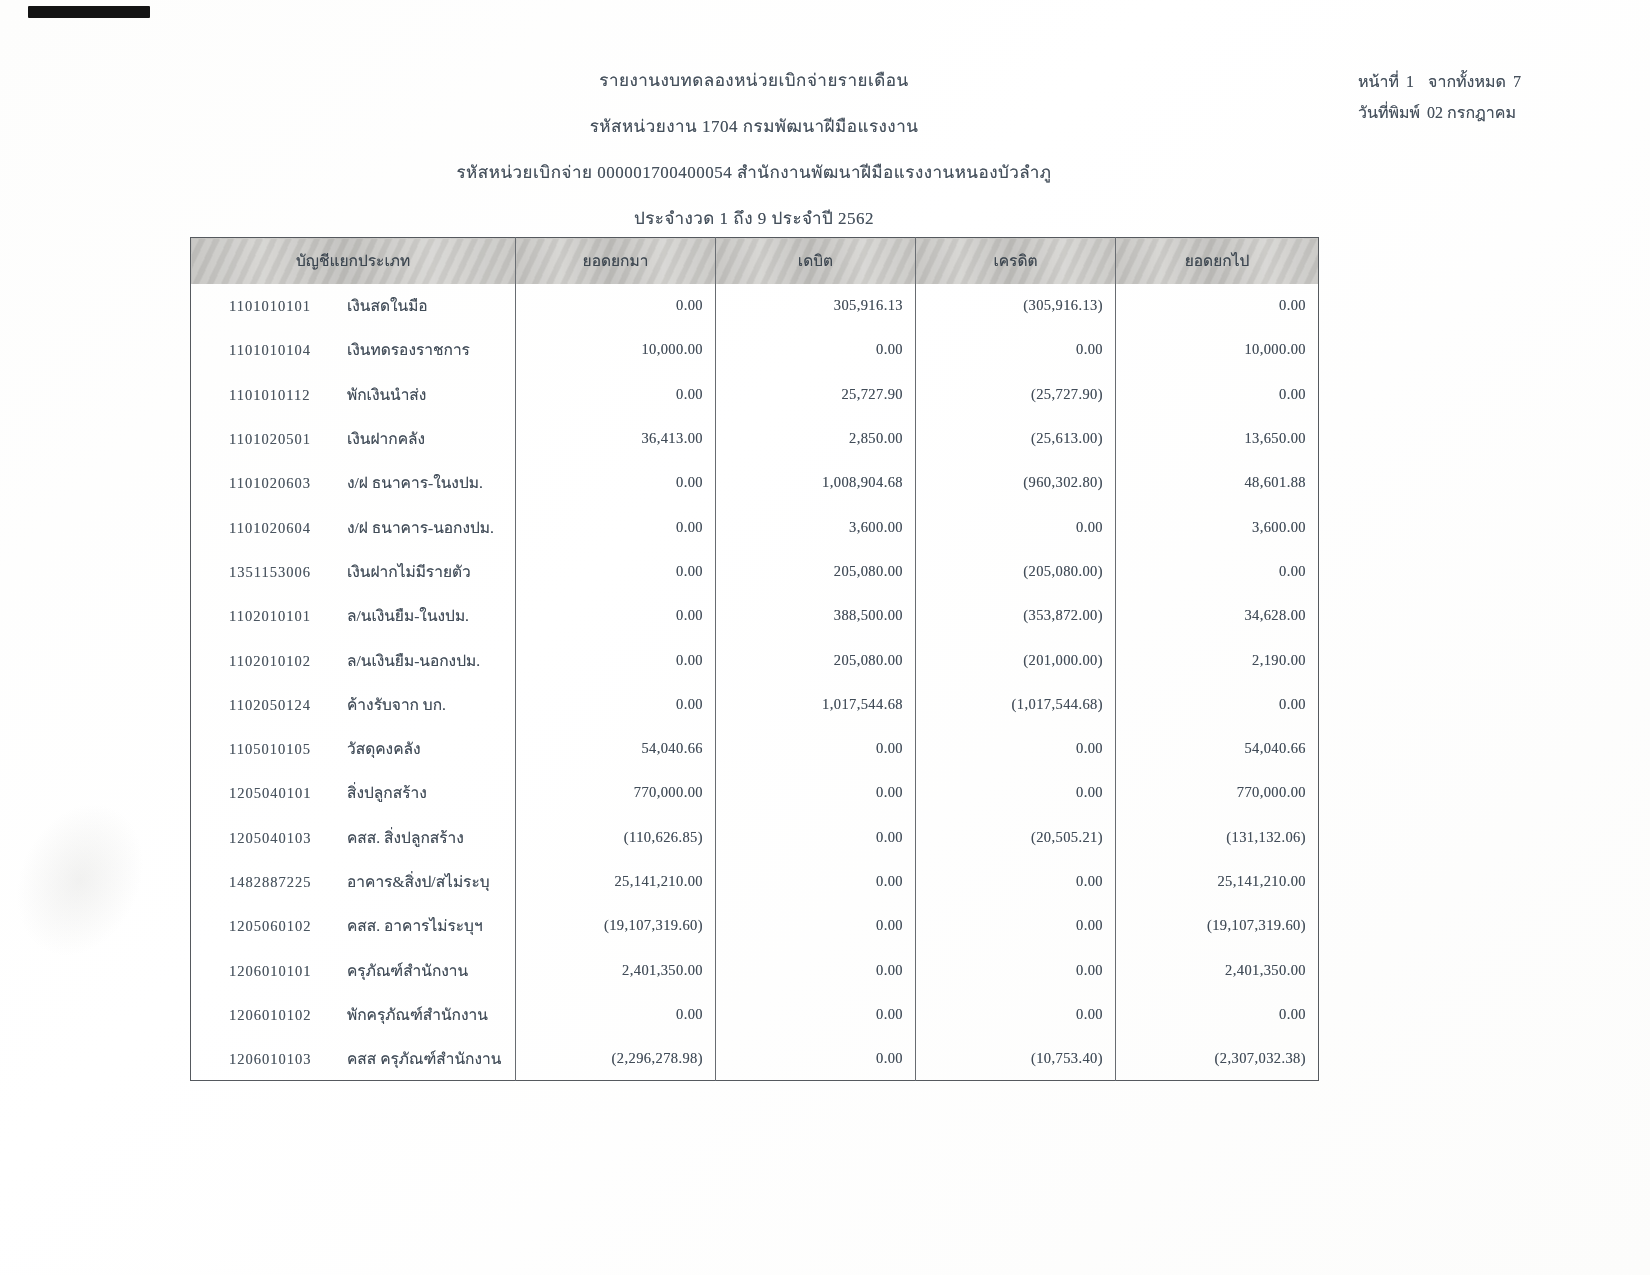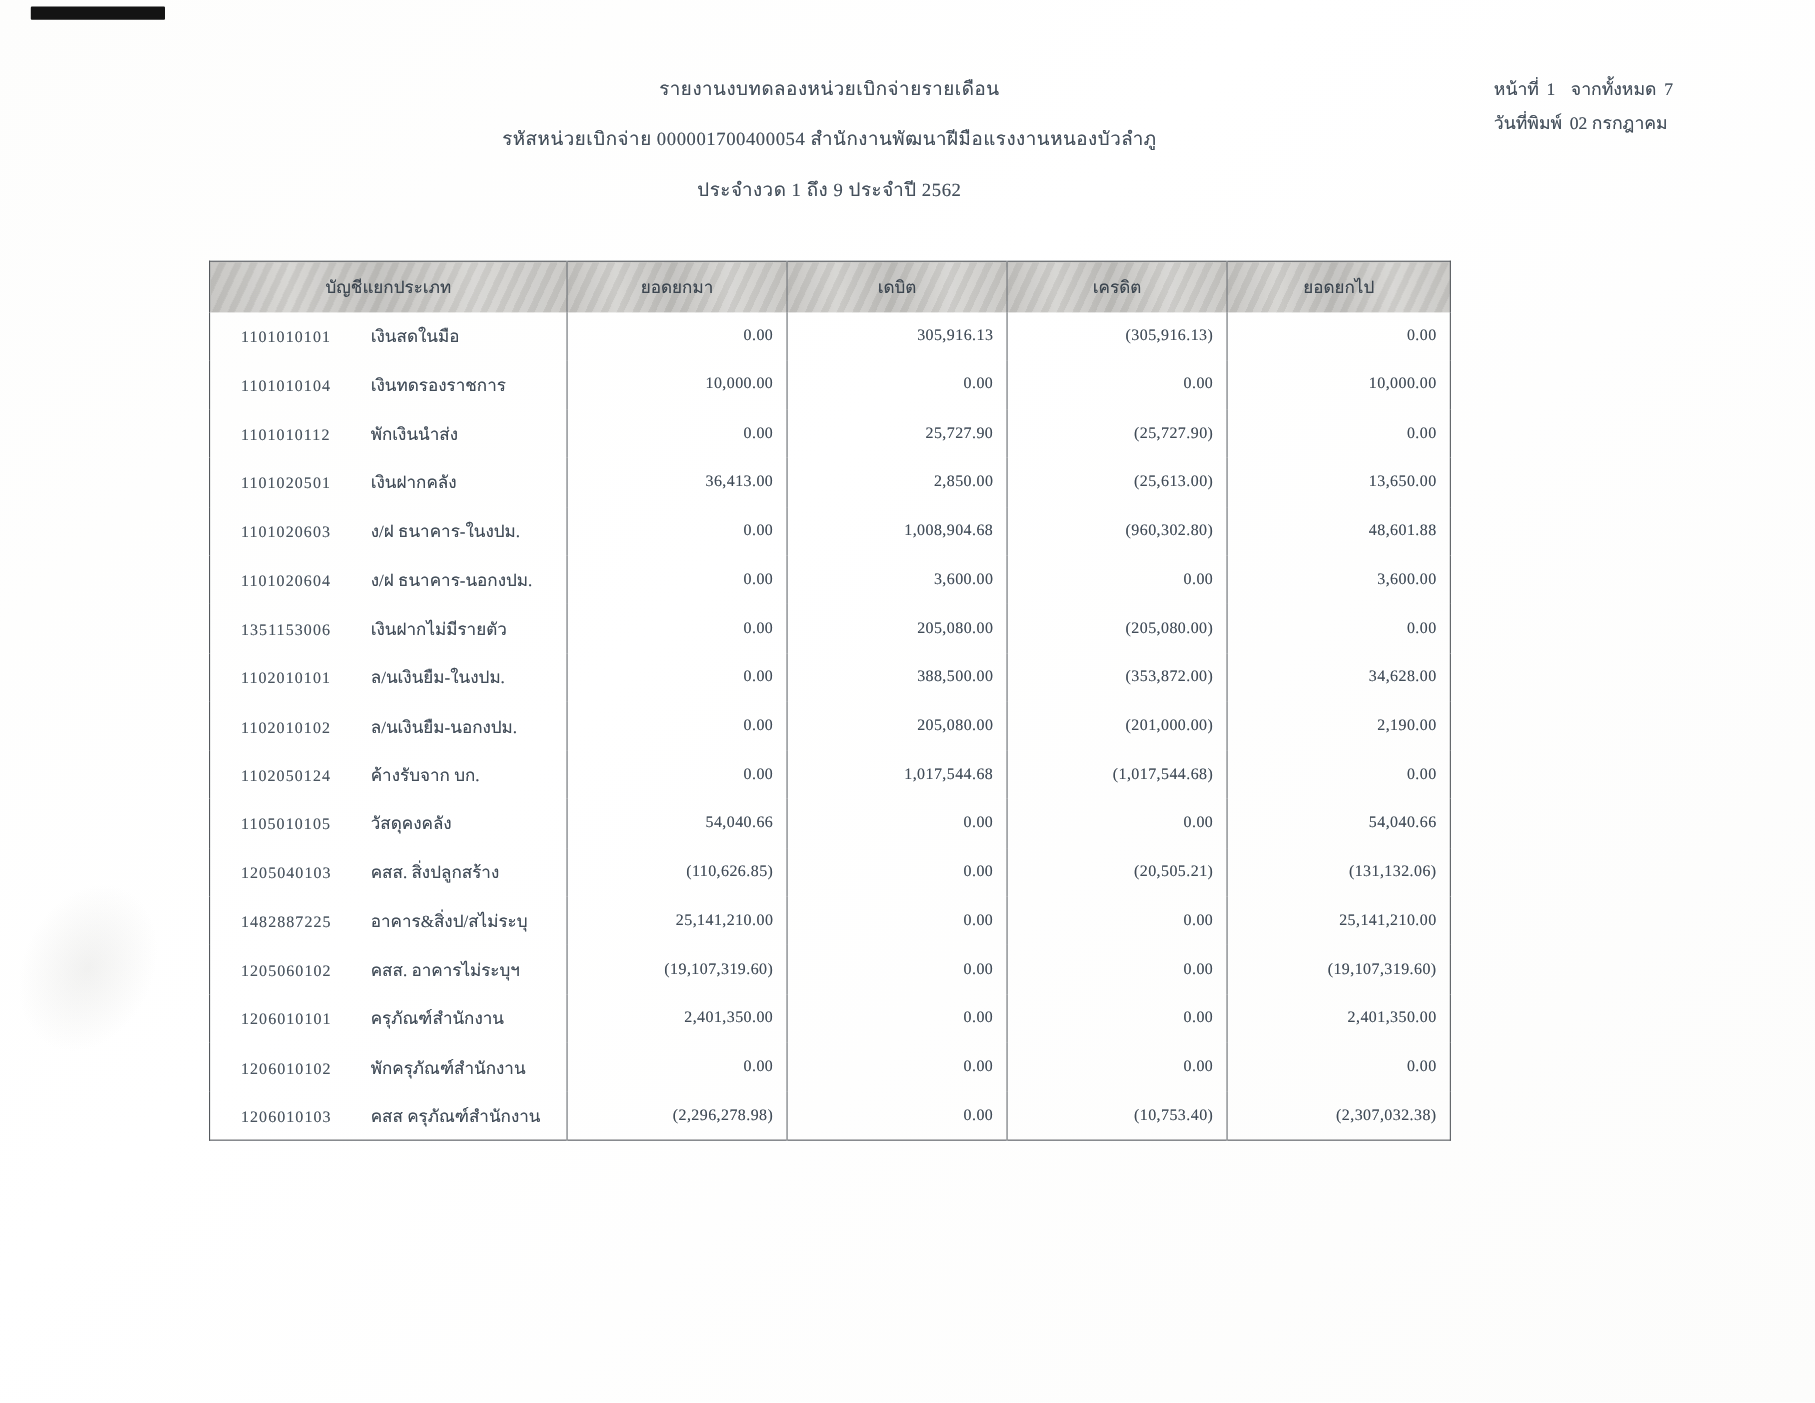--- a/index.html
+++ b/index.html
@@ -88,41 +88,42 @@
     text-shadow: 0 0 0.6px rgba(60,70,80,0.5);
     font-family: Liberation Mono, monospace;
   }
 
   tbody tr { height: 44.3px; }
   tbody td {
     vertical-align: middle;
     text-shadow: 0 0 0.6px rgba(65,76,88,0.5);
     white-space: nowrap;
   }
-  td.account { padding-left: 28px; }
+  td.account { padding-left: 38px; }
   td.account .code {
     display: inline-block;
     width: 118px;
     letter-spacing: 1px;
     font-size: 14.5px;
     color: #49545f;
   }
   td.account .acct-name { font-size: 15.5px; }
   td.num { text-align: right; padding-right: 12px; font-size: 14.5px; letter-spacing: 0.4px; }
 </style>
 </head>
 <body>
 
 <div class="page">
 
   <div class="scan-strip"></div>
   <div class="scan-smudge"></div>
 
   <div class="report-header">
     <div class="h-line">รายงานงบทดลองหน่วยเบิกจ่ายรายเดือน</div>
+    <div class="h-line">รหัสหน่วยงาน 1704 กรมพัฒนาฝีมือแรงงาน</div>
     <div class="h-line">รหัสหน่วยเบิกจ่าย 000001700400054 สำนักงานพัฒนาฝีมือแรงงานหนองบัวลำภู</div>
     <div class="h-line">ประจำงวด 1 ถึง 9 ประจำปี 2562</div>
   </div>
 
   <div class="page-meta">
     <div><span>หน้าที่</span><span class="sgap"></span><span>1</span><span class="gap"></span><span>จากทั้งหมด</span><span class="sgap"></span><span>7</span></div>
     <div><span>วันที่พิมพ์</span><span class="sgap"></span><span>02 กรกฎาคม</span></div>
   </div>
 
   <table class="report">
@@ -224,20 +225,27 @@
     </tr>
 
     <tr class="data-row">
       <td class="account"><span class="code">1105010105</span><span class="acct-name">วัสดุคงคลัง</span></td>
       <td class="num">54,040.66</td>
       <td class="num">0.00</td>
       <td class="num">0.00</td>
       <td class="num">54,040.66</td>
     </tr>
 
+    <tr class="data-row">
+      <td class="account"><span class="code">1205040101</span><span class="acct-name">สิ่งปลูกสร้าง</span></td>
+      <td class="num">770,000.00</td>
+      <td class="num">0.00</td>
+      <td class="num">0.00</td>
+      <td class="num">770,000.00</td>
+    </tr>
 
     <tr class="data-row">
       <td class="account"><span class="code">1205040103</span><span class="acct-name">คสส. สิ่งปลูกสร้าง</span></td>
       <td class="num">(110,626.85)</td>
       <td class="num">0.00</td>
       <td class="num">(20,505.21)</td>
       <td class="num">(131,132.06)</td>
     </tr>
 
     <tr class="data-row">

